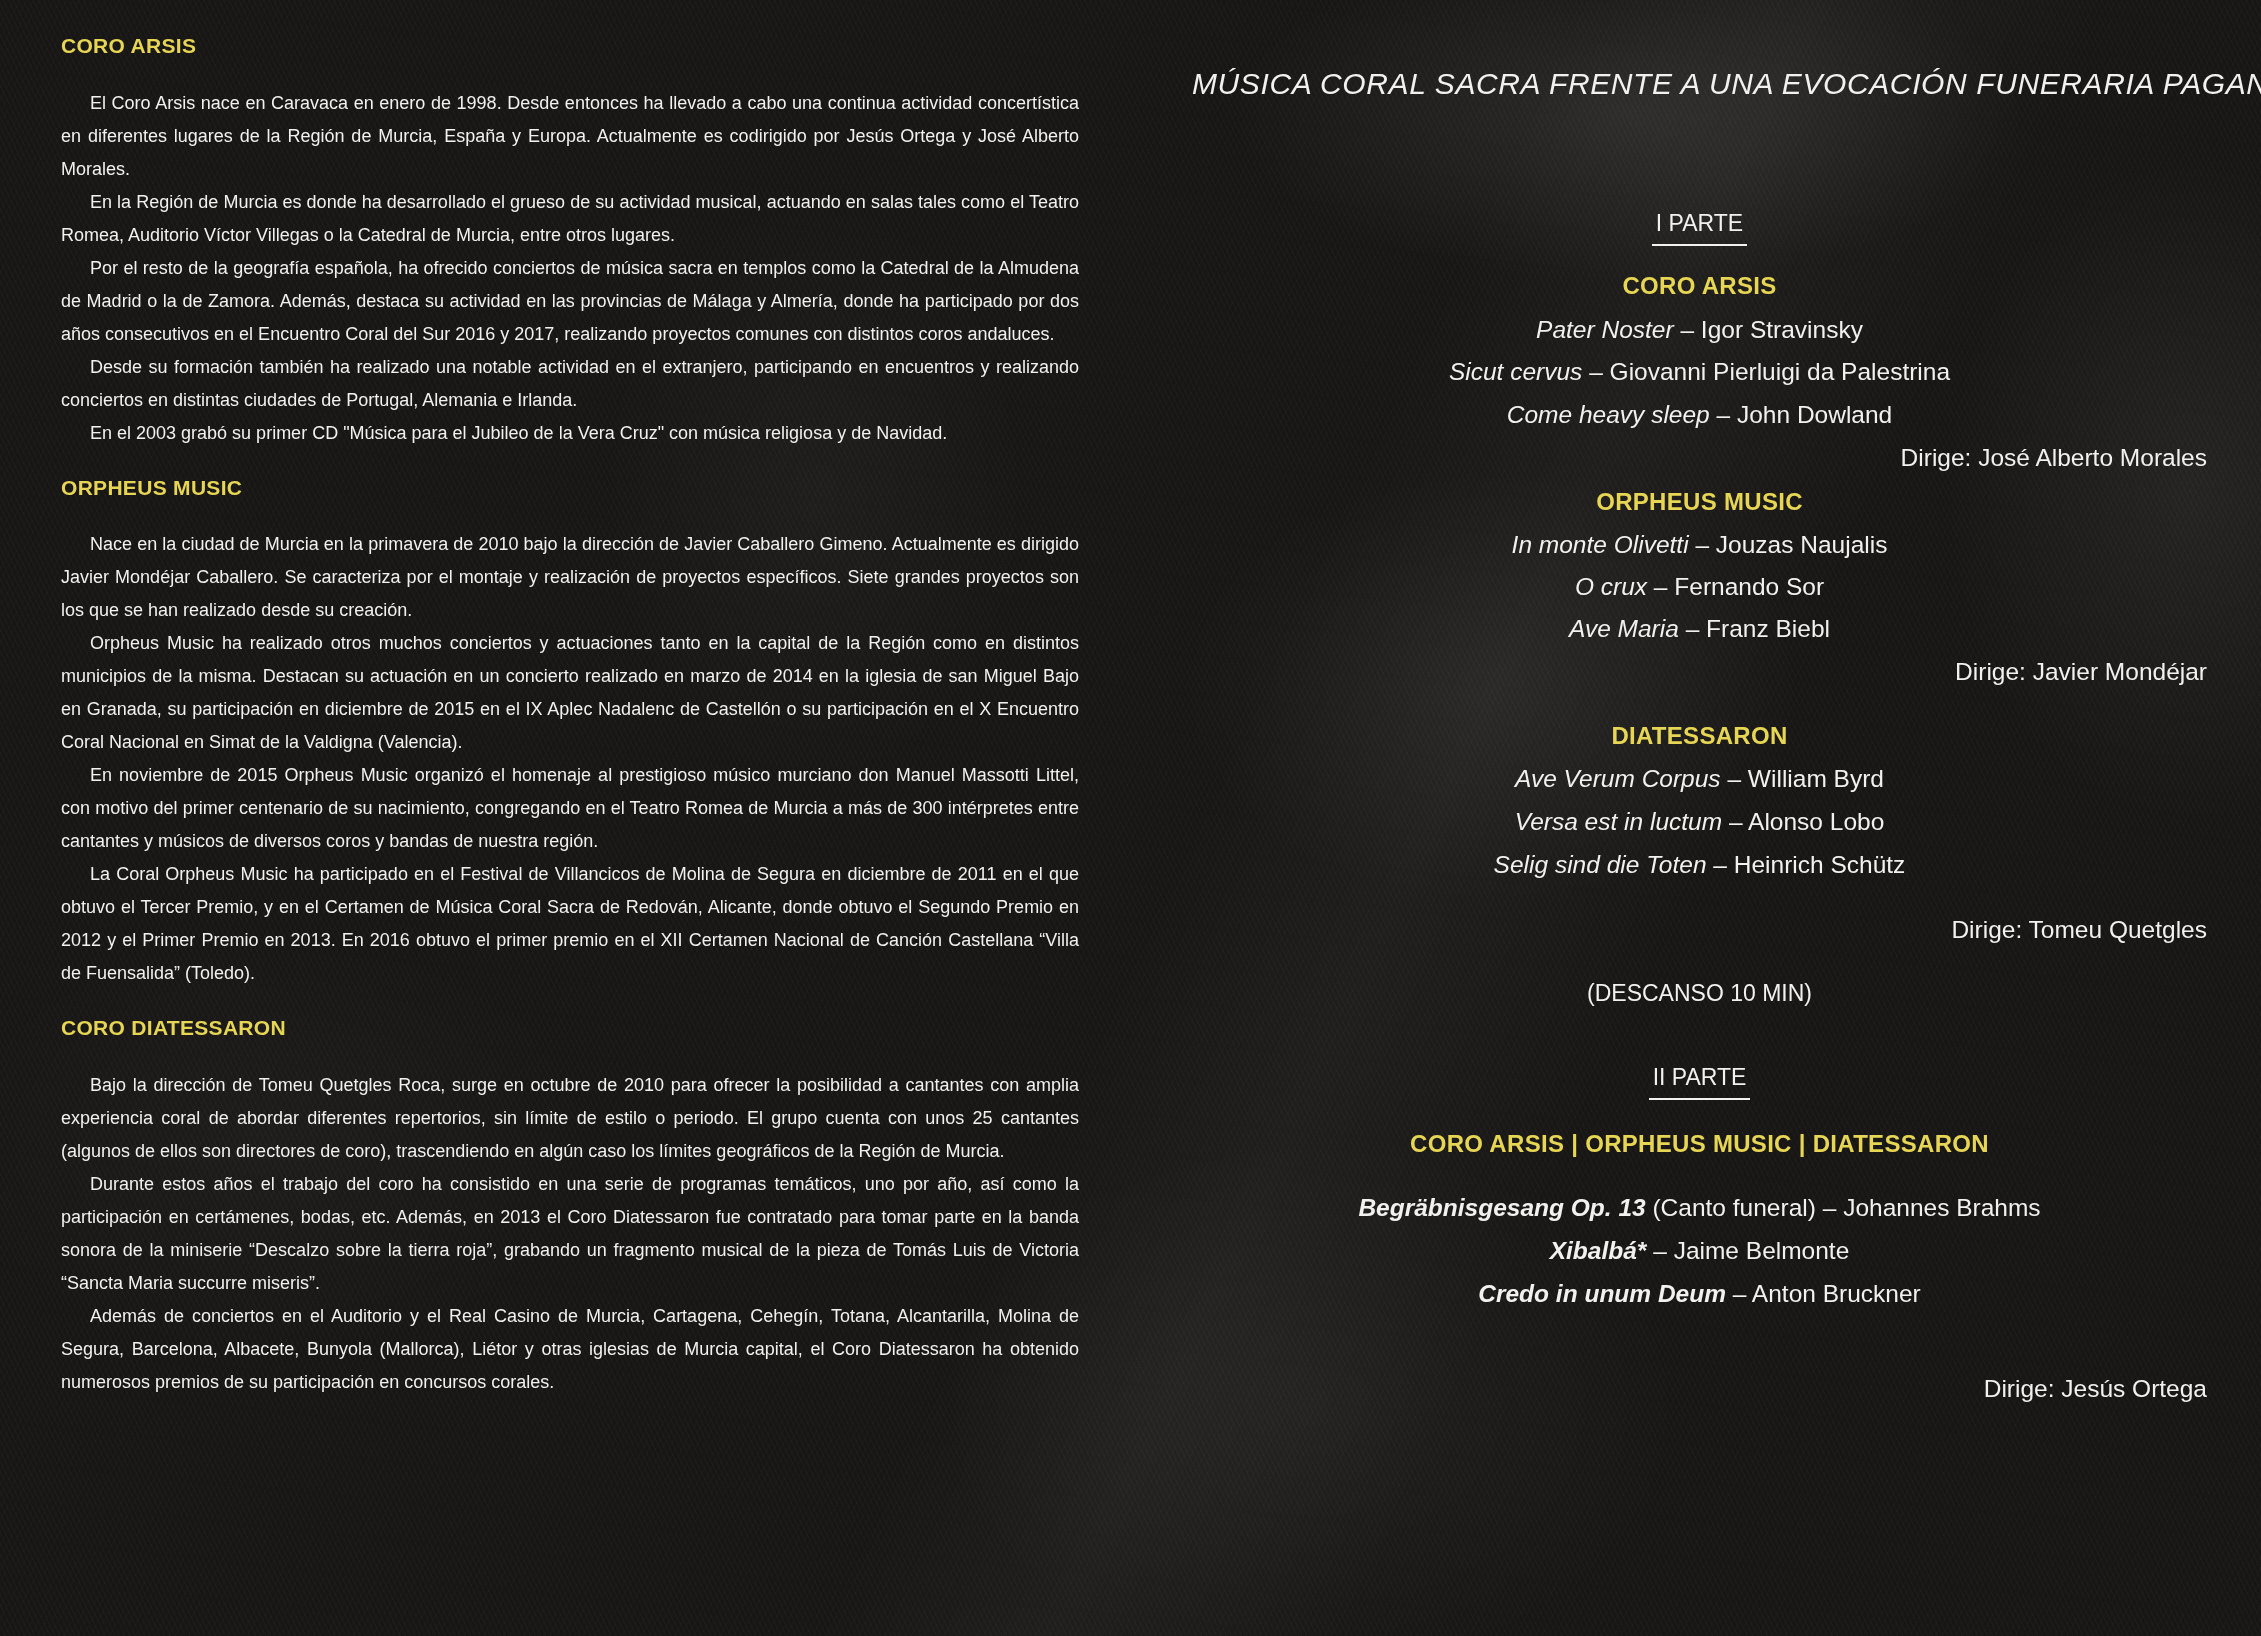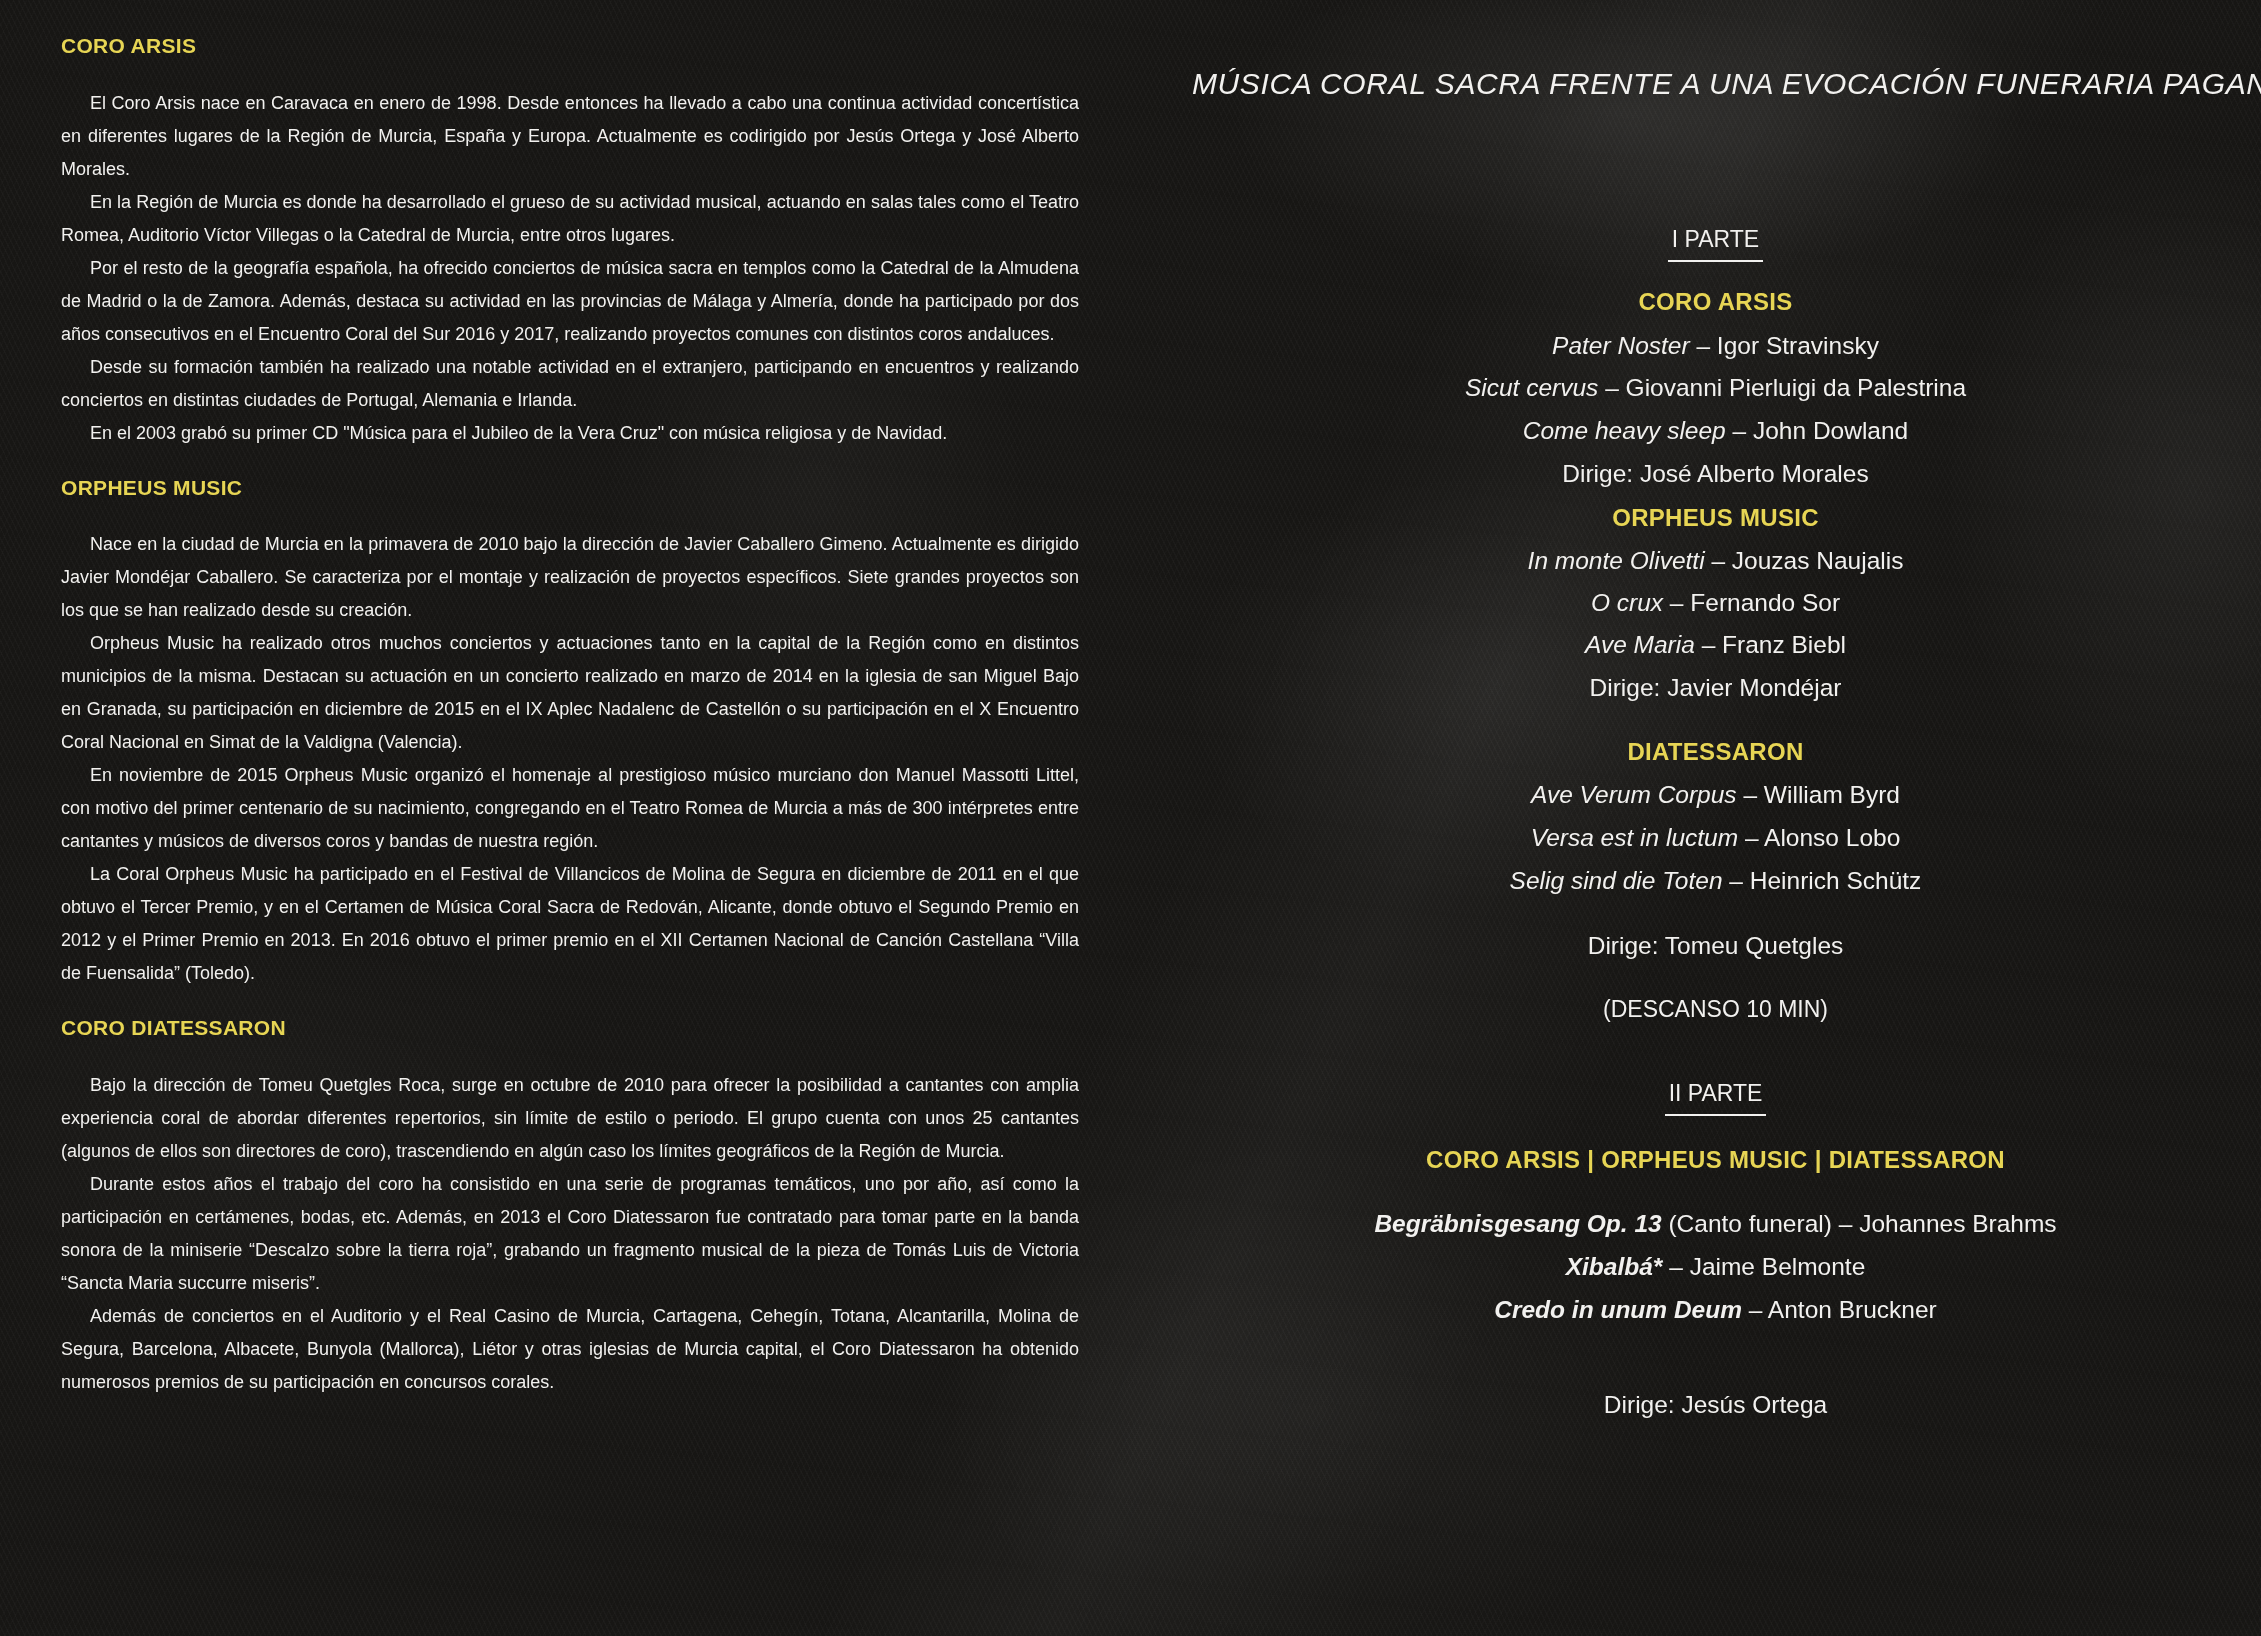--- a/index.html
+++ b/index.html
@@ -40,32 +40,32 @@
   
   .right-col{
     position:absolute;left:1192px;top:0;width:1015px;height:1637px;color:#f2f1ef;
   }
   .r-title{
     position:absolute;left:0;top:67px;width:100%;margin:0;
     text-align:center;white-space:nowrap;
     font-size:30px;font-style:italic;font-weight:normal;letter-spacing:0.6px;
   }
   .rline{
-    position:absolute;left:0;width:100%;margin:16px;
+    position:absolute;left:0;width:100%;margin:0;
     text-align:center;white-space:nowrap;
     font-size:24.5px;line-height:30px;font-weight:normal;
   }
   .part .ul{
     display:inline-block;font-size:23px;padding:0 3.9px 6.4px 3.9px;
     border-bottom:2.6px solid #f2f1ef;
   }
   .ry{color:#e7d554;font-weight:bold;font-size:24px;letter-spacing:0.3px;}
   .piece .t{font-style:italic;}
   .p2 .t{font-weight:bold;}
-  .dirige{}
+  .dirige{text-align:right;}
   .descanso{font-size:23px;}
   .footnote{text-align:left;font-size:22px;}
 </style>
 </head>
 <body>
 
 <div class="bg"></div>
 
 <main>
 

